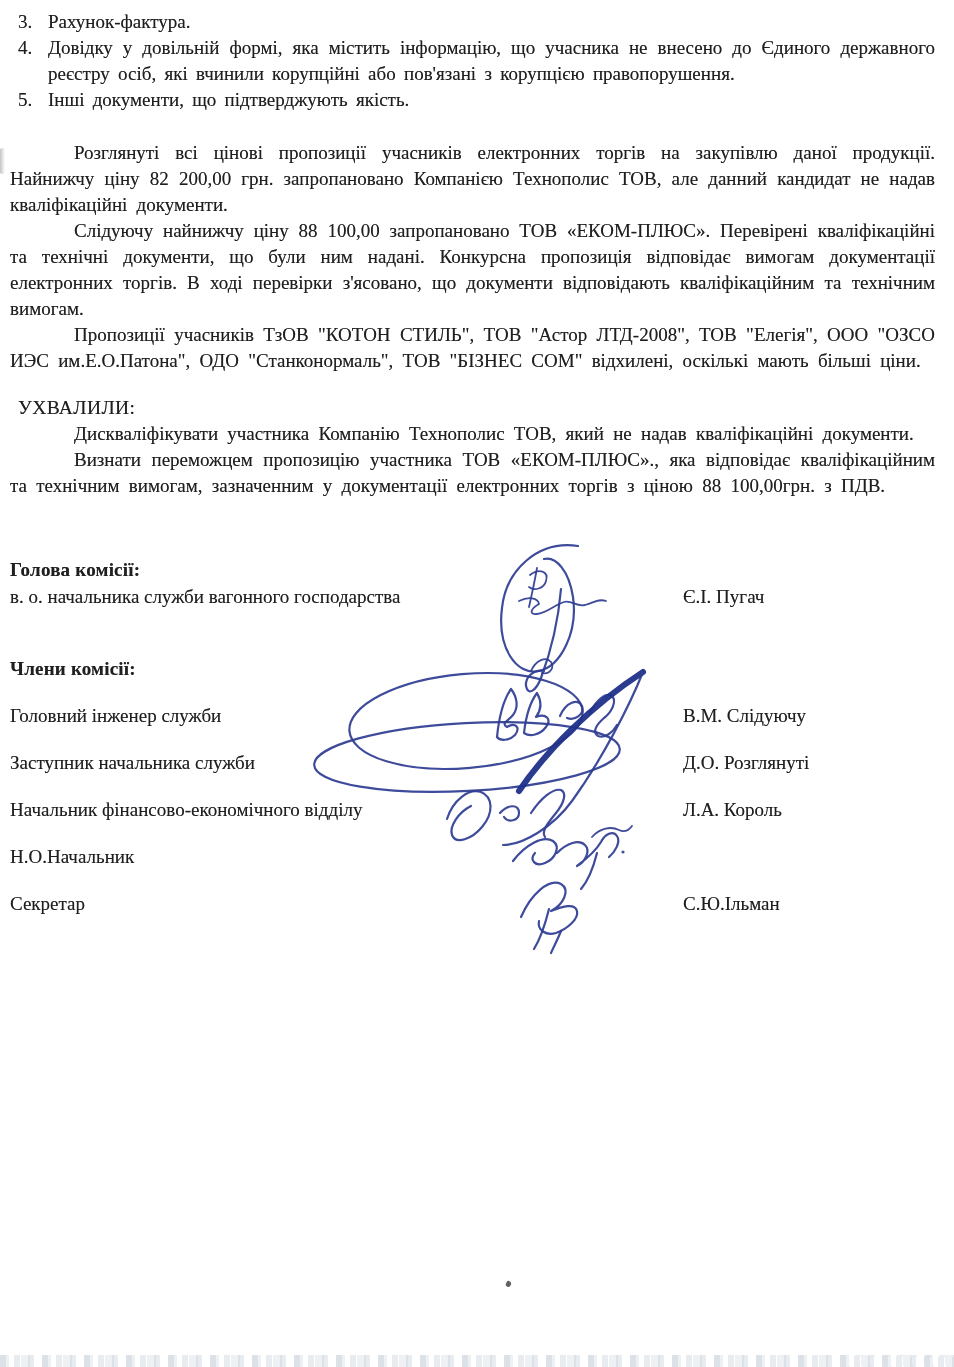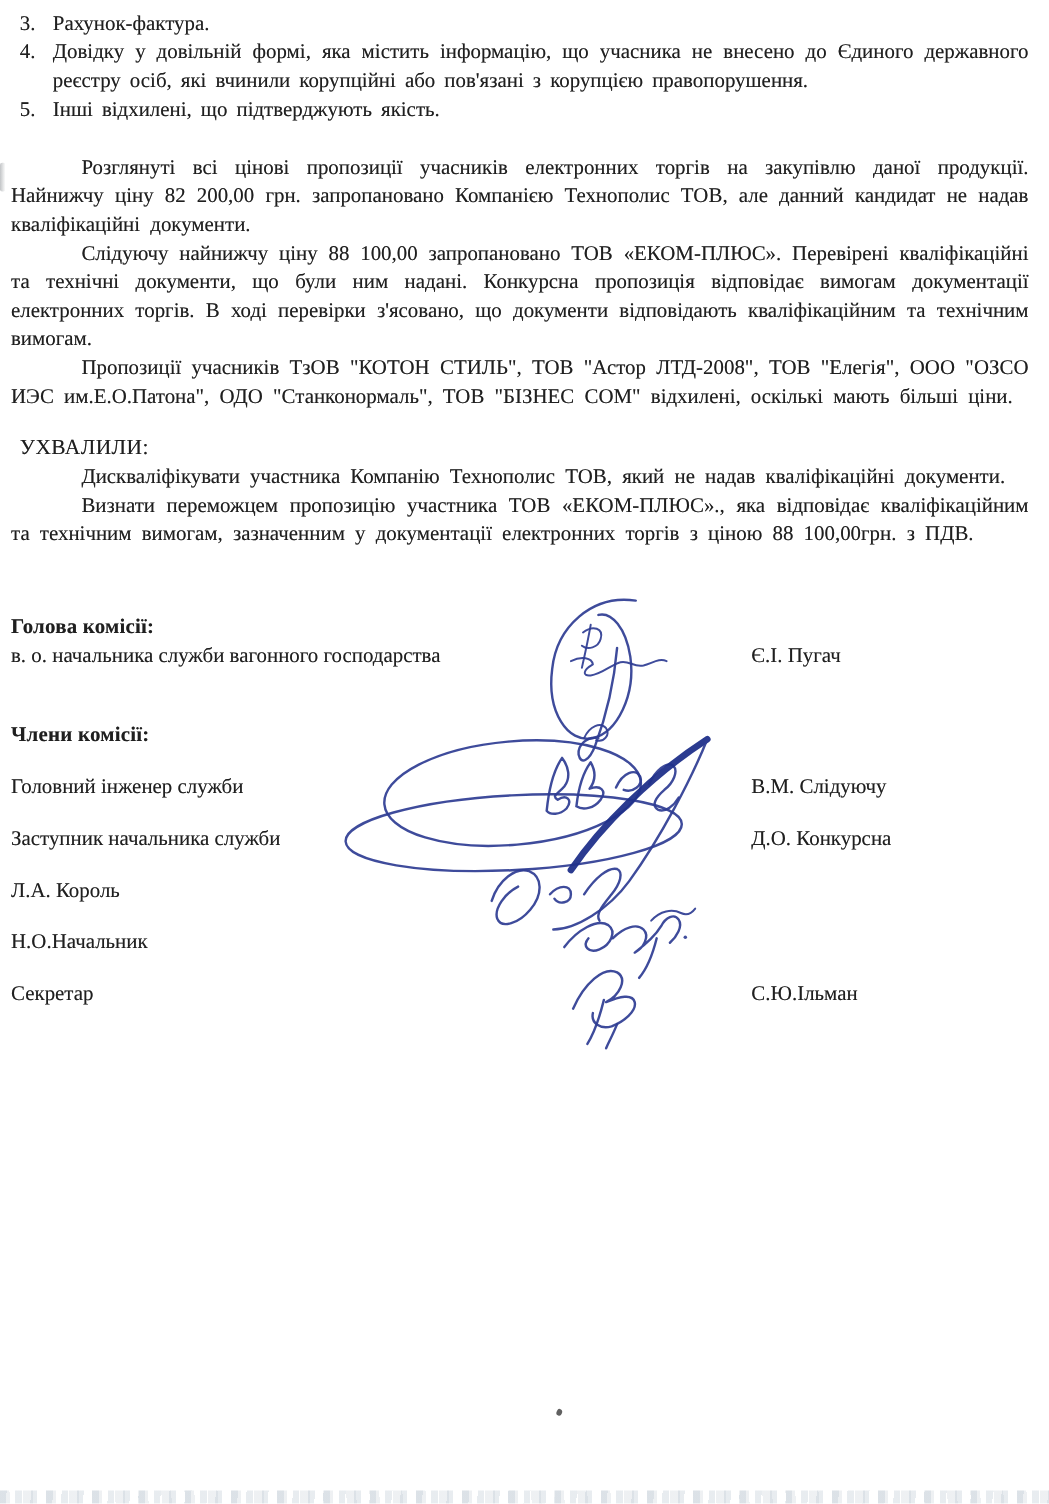--- a/index.html
+++ b/index.html
@@ -92,21 +92,21 @@
       <li>
         <span class="num">3.</span>
         <span class="txt">Рахунок-фактура.</span>
       </li>
       <li>
         <span class="num">4.</span>
         <span class="txt">Довідку у довільній формі, яка містить інформацію, що учасника не внесено до Єдиного державного реєстру осіб, які вчинили корупційні або пов'язані з корупцією правопорушення.</span>
       </li>
       <li>
         <span class="num">5.</span>
-        <span class="txt">Інші відхилені, що підтверджують якість.</span>
+        <span class="txt">Інші документи, що підтверджують якість.</span>
       </li>
     </ol>
 
     <p class="para p-first">Розглянуті всі цінові пропозиції учасників електронних торгів на закупівлю даної продукції. Найнижчу ціну 82 200,00 грн. запропановано Компанією Технополис ТОВ, але данний кандидат не надав кваліфікаційні документи.</p>
     <p class="para">Слідуючу найнижчу ціну 88 100,00 запропановано ТОВ «ЕКОМ-ПЛЮС». Перевірені кваліфікаційні та технічні документи, що були ним надані. Конкурсна пропозиція відповідає вимогам документації електронних торгів. В ході перевірки з'ясовано, що документи відповідають кваліфікаційним та технічним вимогам.</p>
     <p class="para">Пропозиції учасників ТзОВ "КОТОН СТИЛЬ", ТОВ "Астор ЛТД-2008", ТОВ "Елегія", ООО "ОЗСО ИЭС им.Е.О.Патона", ОДО "Станконормаль", ТОВ "БІЗНЕС СОМ" відхилені, оскількі мають більші ціни.</p>
 
     <h3 class="decision">УХВАЛИЛИ:</h3>
     <p class="para">Дискваліфікувати участника Компанію Технополис ТОВ, який не надав кваліфікаційні документи.</p>
     <p class="para">Визнати переможцем пропозицію участника ТОВ «ЕКОМ-ПЛЮС»., яка відповідає кваліфікаційним та технічним вимогам, зазначенним у документації електронних торгів з ціною 88 100,00грн. з ПДВ.</p>
@@ -120,23 +120,24 @@
     </div>
 
     <div class="sig-label members">Члени комісії:</div>
 
     <div class="sig-row member">
       <span class="sig-pos">Головний інженер служби</span>
       <span class="sig-name">В.М. Слідуючу</span>
     </div>
     <div class="sig-row member">
       <span class="sig-pos">Заступник начальника служби</span>
-      <span class="sig-name">Д.О. Конкурсна</span>
+      <span class="sig-name">Д.О. Розглянуті</span>
     </div>
     <div class="sig-row member">
+      <span class="sig-pos">Начальник фінансово-економічного відділу</span>
       <span class="sig-name">Л.А. Король</span>
     </div>
     <div class="sig-row member">
       <span class="sig-name">Н.О.Начальник</span>
     </div>
     <div class="sig-row member">
       <span class="sig-pos">Секретар</span>
       <span class="sig-name">С.Ю.Ільман</span>
     </div>
   </div>

